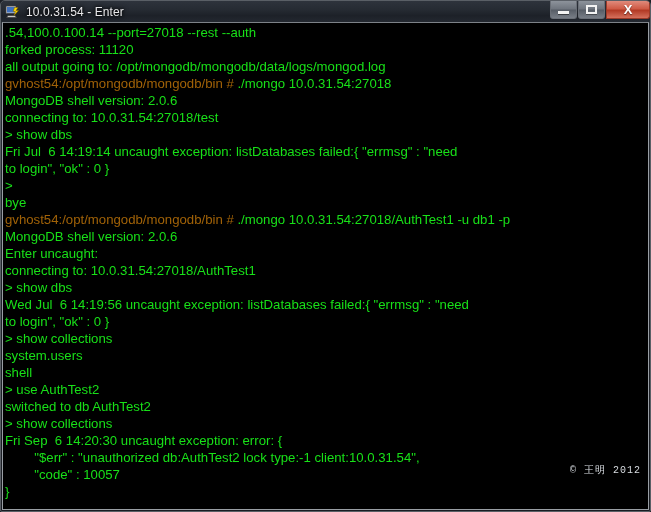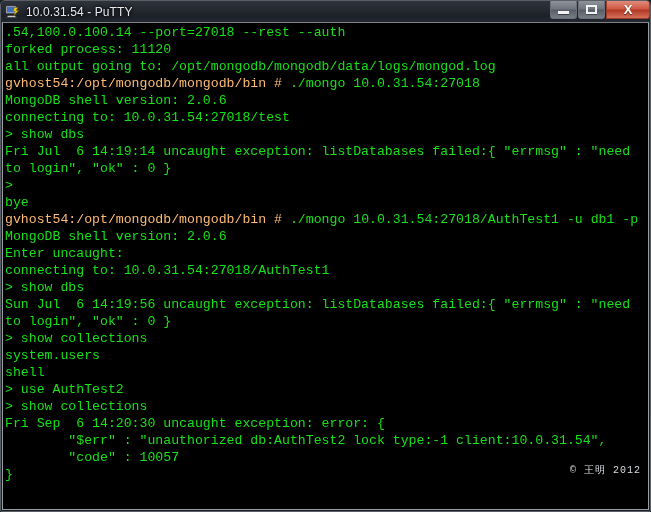--- a/index.html
+++ b/index.html
@@ -117,30 +117,30 @@
     position: absolute;
     left: 0; top: 0;
     width: 645px;
     height: 486px;
     background: #000000;
     padding: 1px 0 0 1px;
     box-sizing: border-box;
     overflow: hidden;
   }
   .line {
-    font-family: Liberation Mono, monospace;
+    font-family: Liberation Sans, sans-serif;
     font-size: 13.2px;
     line-height: 17px;
     height: 17px;
     white-space: pre;
     color: #18e018;
     letter-spacing: 0px;
     padding-left: 1px;
   }
-  .line .red  { color: #fdba74; }
+  .line .red  { color: #a16207; }
   .line .grn  { color: #18e018; }
 
   
   .watermark {
     position: absolute;
     right: 7px;
     bottom: 32px;
     font-family: Liberation Mono, monospace;
     font-size: 10px;
     color: #d9dde2;
@@ -156,21 +156,21 @@
 
   <div class="titlebar">
     <span class="title-icon">
       <svg width="16" height="16" viewBox="0 0 16 16" xmlns="http://www.w3.org/2000/svg">
         <rect x="1" y="2" width="10" height="7.5" rx="0.5" fill="#d8d8d8" stroke="#3a3a3a" stroke-width="0.8"></rect>
         <rect x="2" y="3" width="8" height="5.5" fill="#3f6fbd"></rect>
         <path d="M3 11.5 h7 l1.5 2 h-10 z" fill="#c9c9c9" stroke="#3a3a3a" stroke-width="0.7"></path>
         <path d="M9.5 3.5 l3.5 0 l-2 3 l2.6 0 l-4.6 5 l1.4 -4 l-2.2 0 z" fill="#ffd400" stroke="#7a5c00" stroke-width="0.5"></path>
       </svg>
     </span>
-    <span class="title-text">10.0.31.54 - PuTTY</span>
+    <span class="title-text">10.0.31.54 - Enter</span>
 
     <div class="winbtns">
       <div class="wbtn">
         <span class="glyph-min"></span>
       </div>
       <div class="wbtn">
         <span class="glyph-max"></span>
       </div>
       <div class="wbtn close">
         <span class="glyph-close">X</span>
@@ -189,26 +189,27 @@
         <div class="line"><span class="grn">&gt; show dbs</span></div>
         <div class="line"><span class="grn">Fri Jul  6 14:19:14 uncaught exception: listDatabases failed:{ "errmsg" : "need</span></div>
         <div class="line"><span class="grn">to login", "ok" : 0 }</span></div>
         <div class="line"><span class="grn">&gt;</span></div>
         <div class="line"><span class="grn">bye</span></div>
         <div class="line"><span class="red">gvhost54:/opt/mongodb/mongodb/bin # </span><span class="grn">./mongo 10.0.31.54:27018/AuthTest1 -u db1 -p</span></div>
         <div class="line"><span class="grn">MongoDB shell version: 2.0.6</span></div>
         <div class="line"><span class="grn">Enter uncaught:</span></div>
         <div class="line"><span class="grn">connecting to: 10.0.31.54:27018/AuthTest1</span></div>
         <div class="line"><span class="grn">&gt; show dbs</span></div>
-        <div class="line"><span class="grn">Sun Jul  6 14:19:56 uncaught exception: listDatabases failed:{ "errmsg" : "need</span></div>
+        <div class="line"><span class="grn">Wed Jul  6 14:19:56 uncaught exception: listDatabases failed:{ "errmsg" : "need</span></div>
         <div class="line"><span class="grn">to login", "ok" : 0 }</span></div>
         <div class="line"><span class="grn">&gt; show collections</span></div>
         <div class="line"><span class="grn">system.users</span></div>
         <div class="line"><span class="grn">shell</span></div>
         <div class="line"><span class="grn">&gt; use AuthTest2</span></div>
+        <div class="line"><span class="grn">switched to db AuthTest2</span></div>
         <div class="line"><span class="grn">&gt; show collections</span></div>
         <div class="line"><span class="grn">Fri Sep  6 14:20:30 uncaught exception: error: {</span></div>
         <div class="line"><span class="grn">        "$err" : "unauthorized db:AuthTest2 lock type:-1 client:10.0.31.54",</span></div>
         <div class="line"><span class="grn">        "code" : 10057</span></div>
         <div class="line"><span class="grn">}</span></div>
       </div>
     <div class="watermark">© 王明 2012</div>
   </div>
 
 </div>

